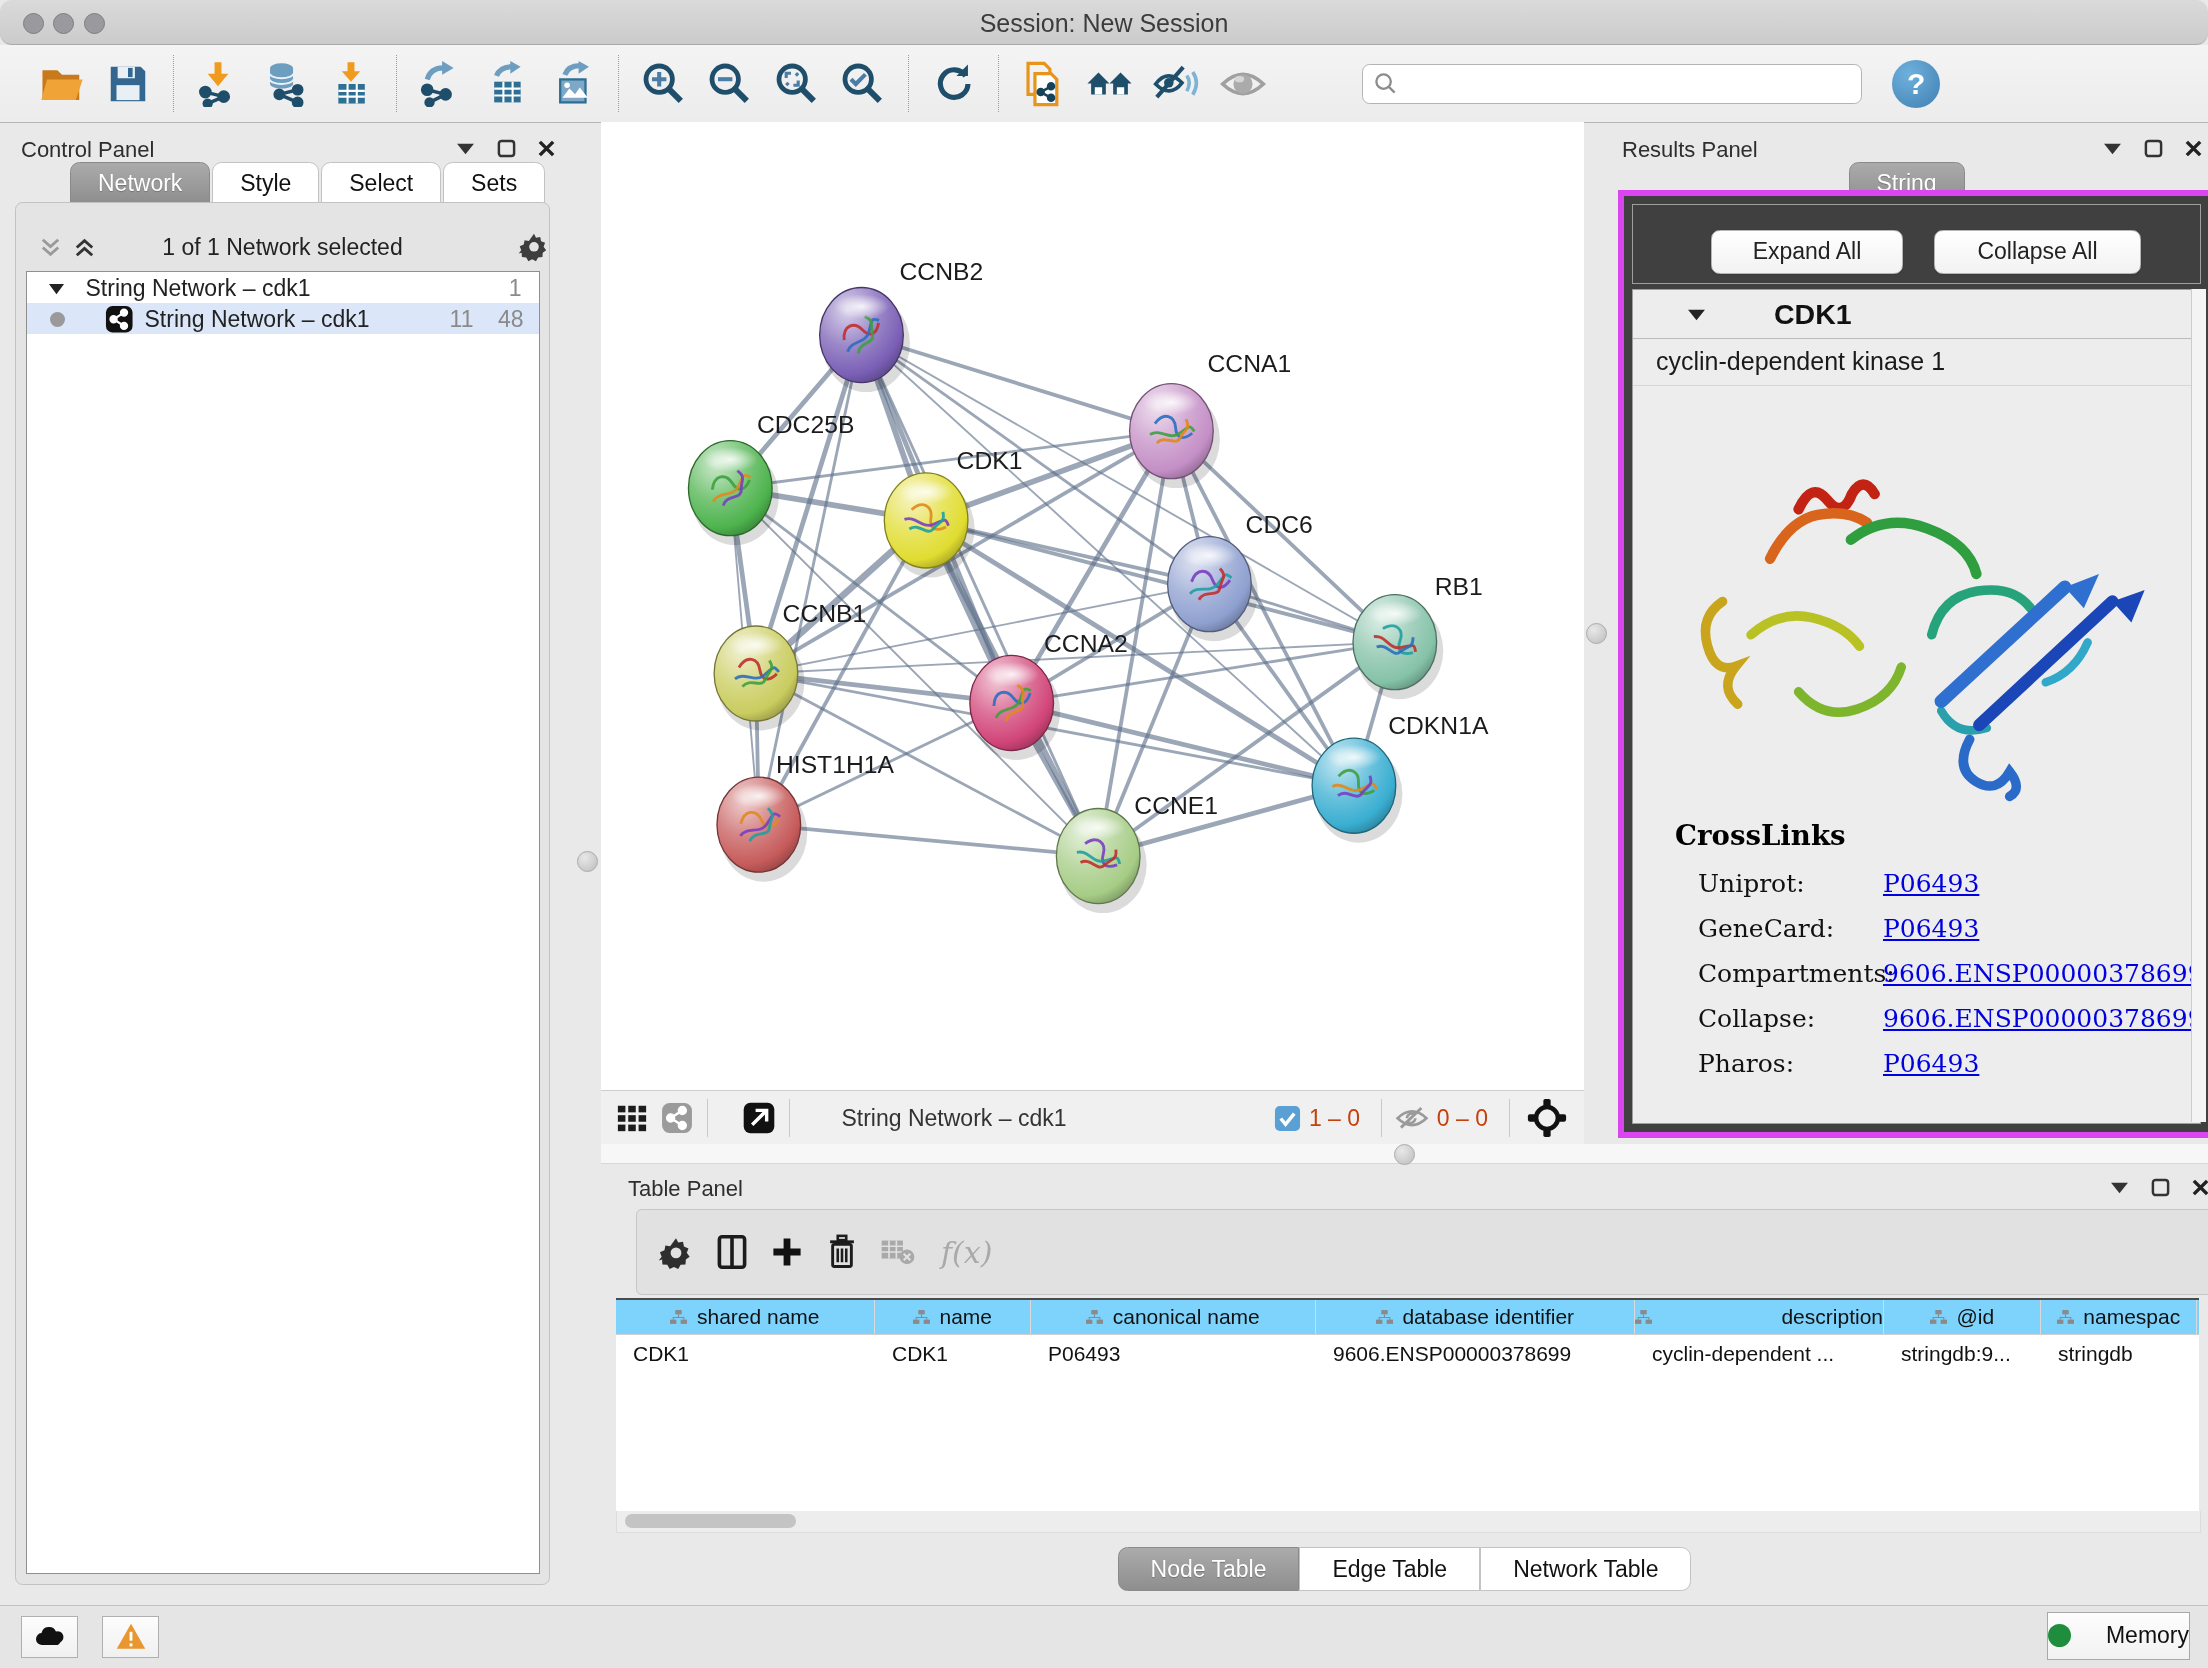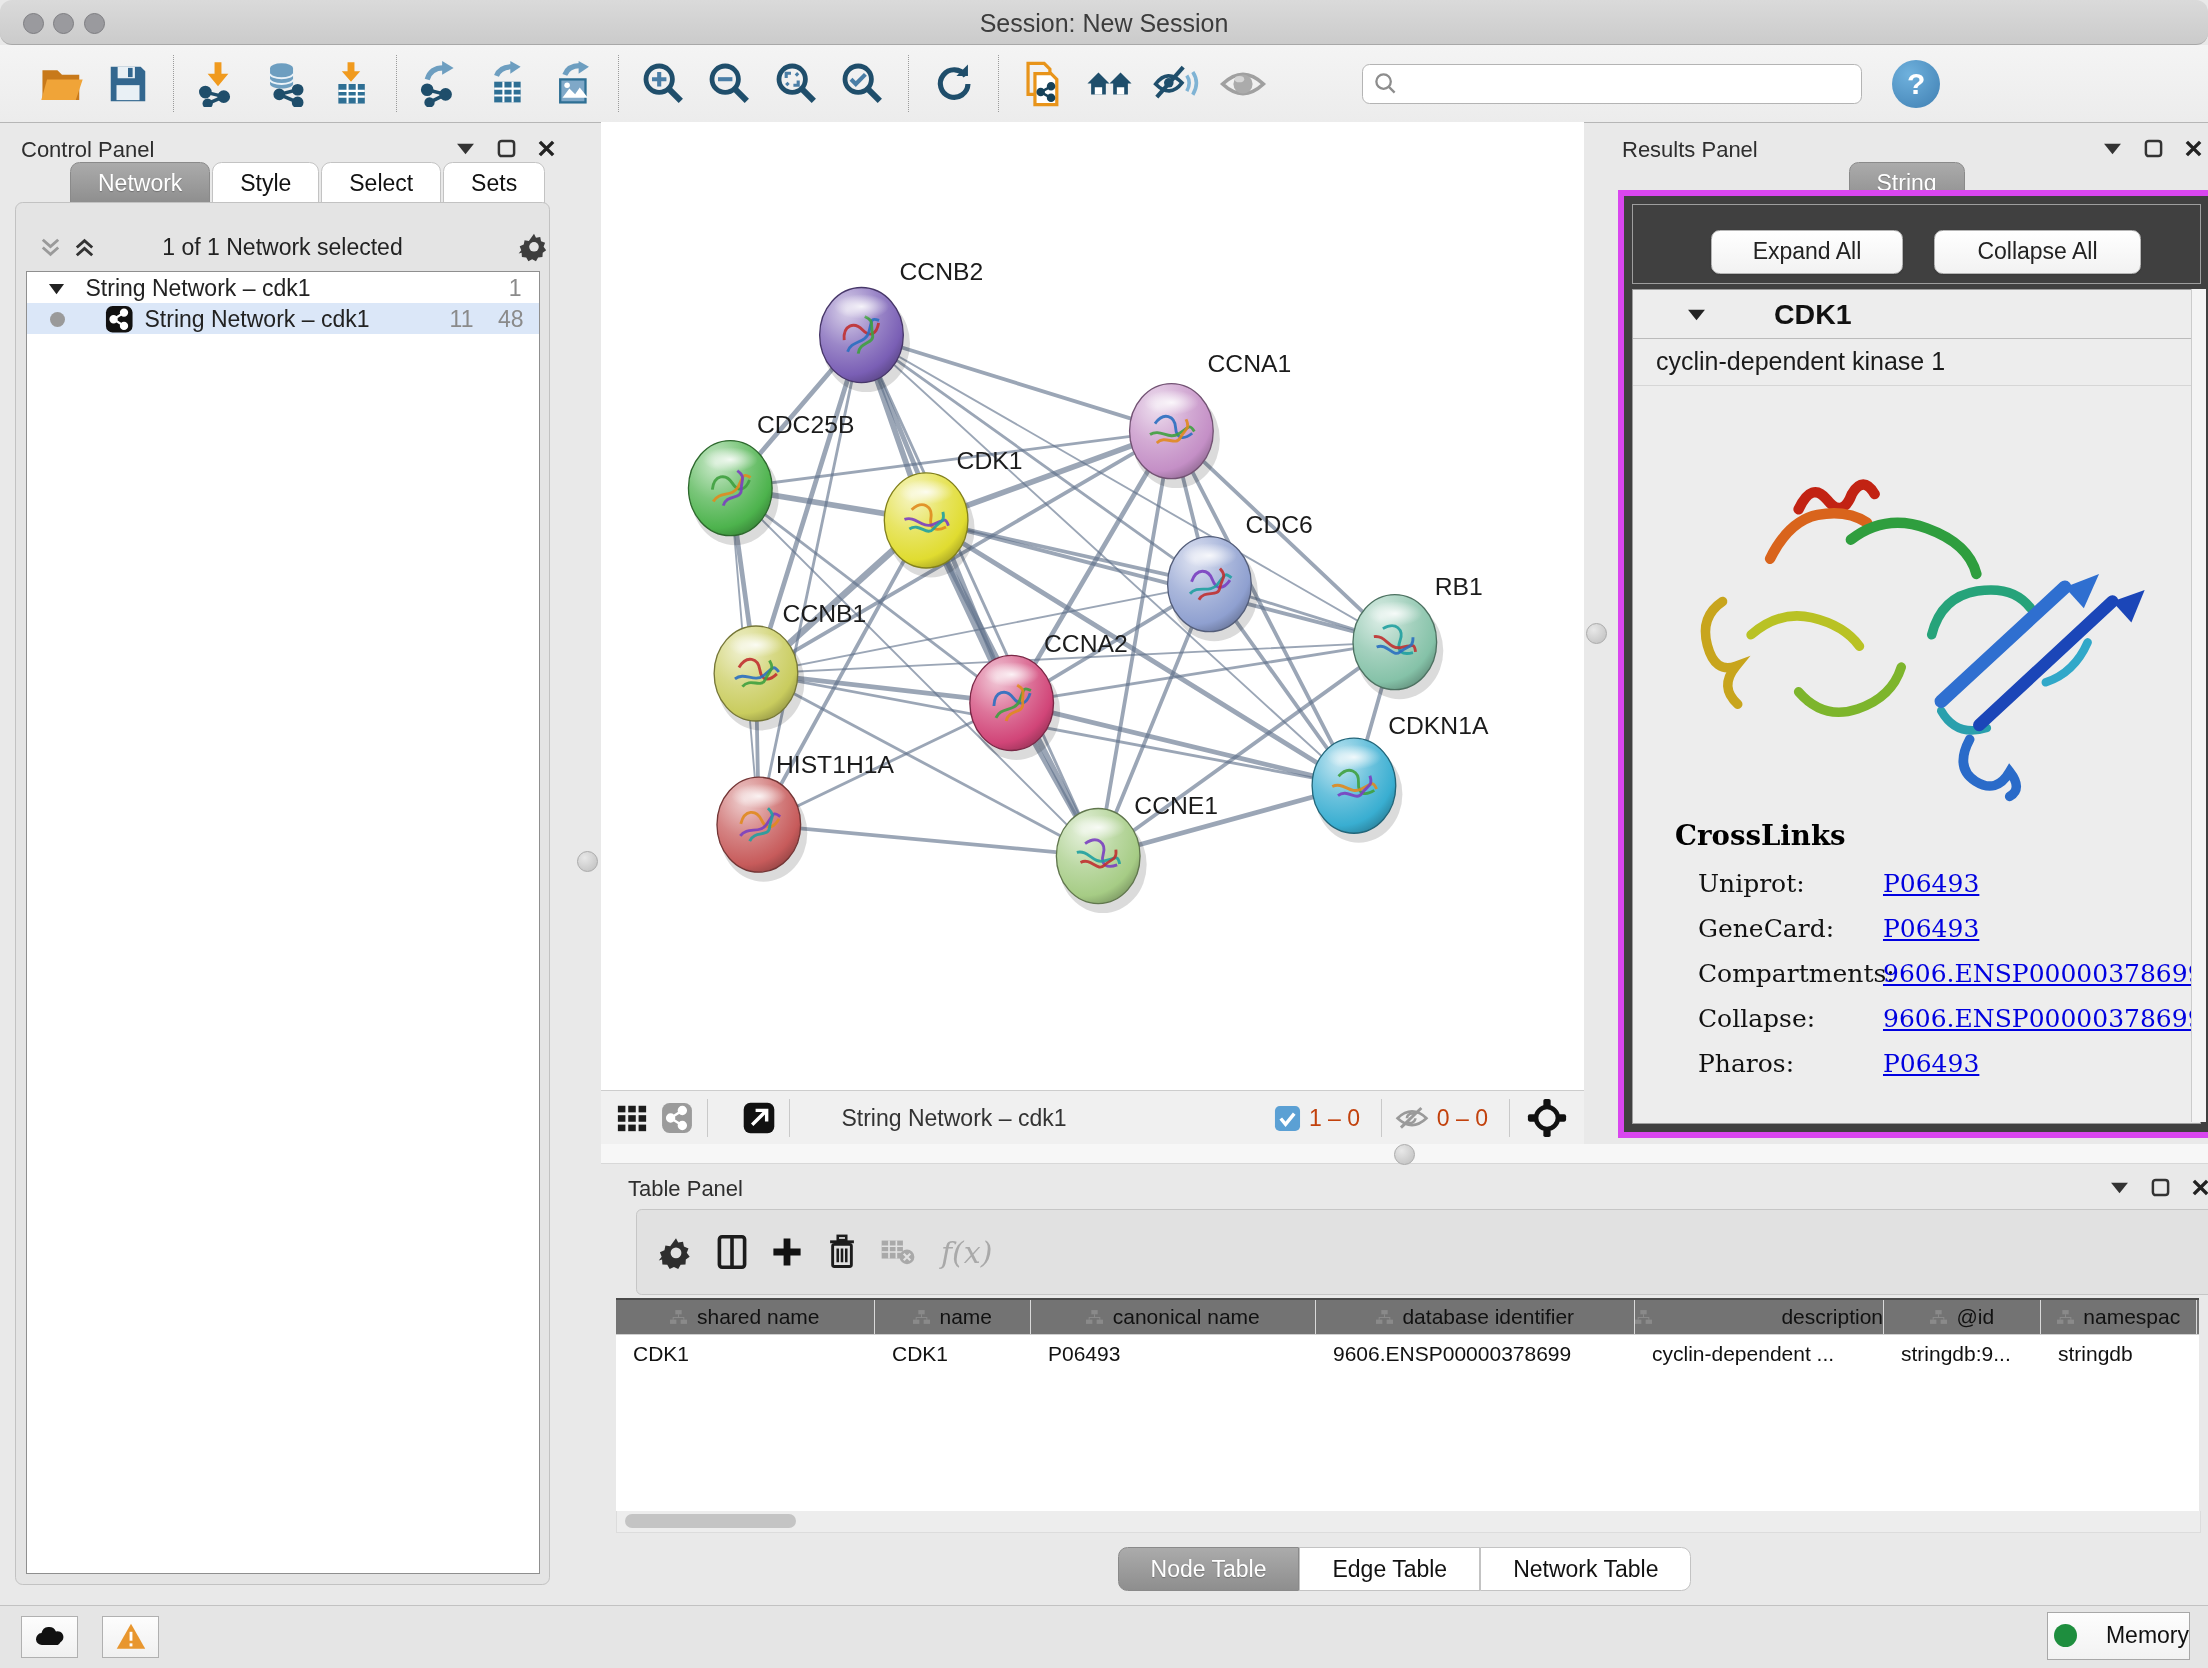--- a/index.html
+++ b/index.html
@@ -92,37 +92,37 @@
 
   
   #table-panel{left:601px;top:1163px;width:1607px;height:442px;}
   #tp-toolbar{position:absolute;left:15px;top:46px;width:1583px;height:84px;background:#e1e1e1;
               border:1px solid #c6c6c6;border-radius:5.7px;display:flex;align-items:center;margin-left:20px;}
   .tico{margin-left:21px;display:flex;align-items:center;justify-content:center;}
   #fx-label{margin-left:25px;font-family:"DejaVu Serif",serif;font-style:italic;
             font-size:30px;color:#a9a9a9;}
   #table-wrap{position:absolute;left:15px;top:135px;width:1583px;height:213px;background:#fff;
               border-top:2.9px solid #4a4a4a;}
-  #t-head{display:flex;height:34px;background:#737373;border-bottom:1px solid #cfcfcf;}
+  #t-head{display:flex;height:34px;background:#7dd3fc;border-bottom:1px solid #cfcfcf;}
   .th{display:flex;align-items:center;justify-content:center;gap:9.5px;font-size:21px;color:#111;
       border-right:1px solid #d9d9d9;box-sizing:border-box;height:34px;}
   #t-row{display:flex;height:38px;}
   .td{font-size:21px;color:#111;padding:6.7px 0 0 17px;box-sizing:border-box;}
   #t-hscroll{position:absolute;left:15px;top:348px;width:1583px;height:21px;background:#ededed;
              border:1px solid #dcdcdc;border-top:none;}
   #t-thumb{position:absolute;left:7.6px;top:2.9px;width:171px;height:14.3px;background:#c4c4c4;border-radius:7.6px;}
   #tp-tabs{position:absolute;left:0;top:384px;width:100%;text-align:center;}
 
   
   #statusbar{left:0;top:1605px;width:2208px;height:63px;background:#e5e5e5;border-top:1px solid #c2c2c2;}
   .sbtn{position:absolute;top:9.5px;width:55px;height:40px;background:linear-gradient(#fdfdfd,#f0f0f0);
         border:1.9px solid #b0b0b0;display:flex;align-items:center;justify-content:center;}
   #memory-btn{position:absolute;top:5.7px;left:2047px;width:141px;height:46px;
               background:linear-gradient(#fdfdfd,#f2f2f2);border:1px solid #a8a8a8;
-              display:flex;align-items:center;justify-content:flex-end;gap:29px;font-size:23px;color:#111;}
+              display:flex;align-items:center;justify-content:space-between;gap:29px;font-size:23px;color:#111;}
   #memory-dot{width:23px;height:23px;border-radius:50%;background:#1e8e3e;}
 </style>
 </head>
 <body>
 
 <div id="app">
 
   <div id="titlebar" class="abs">
     <span class="tlight" style="left:23px"></span>
     <span class="tlight" style="left:53px"></span>

